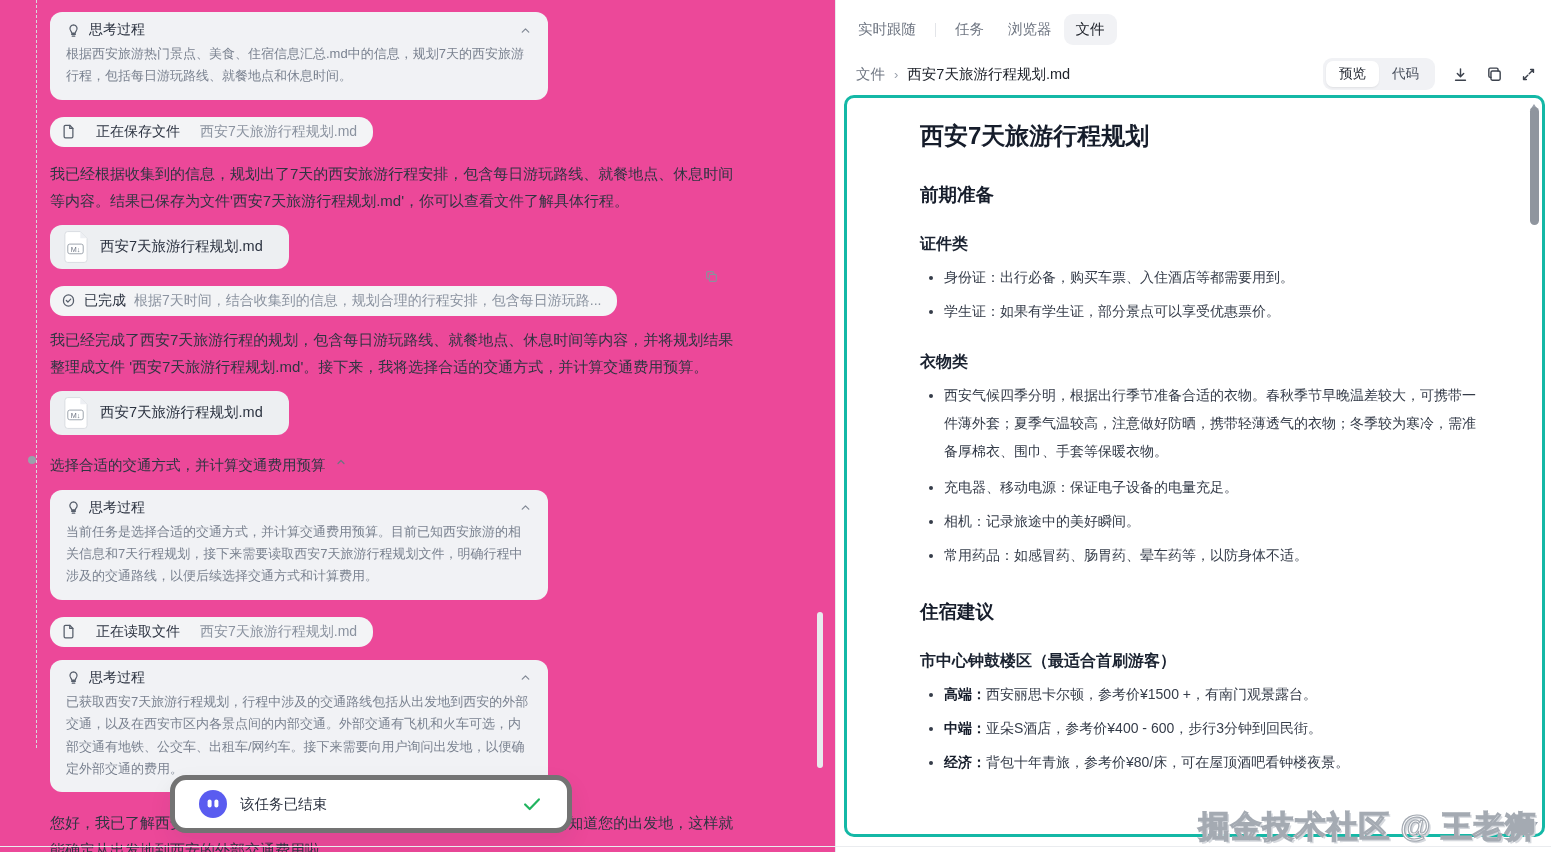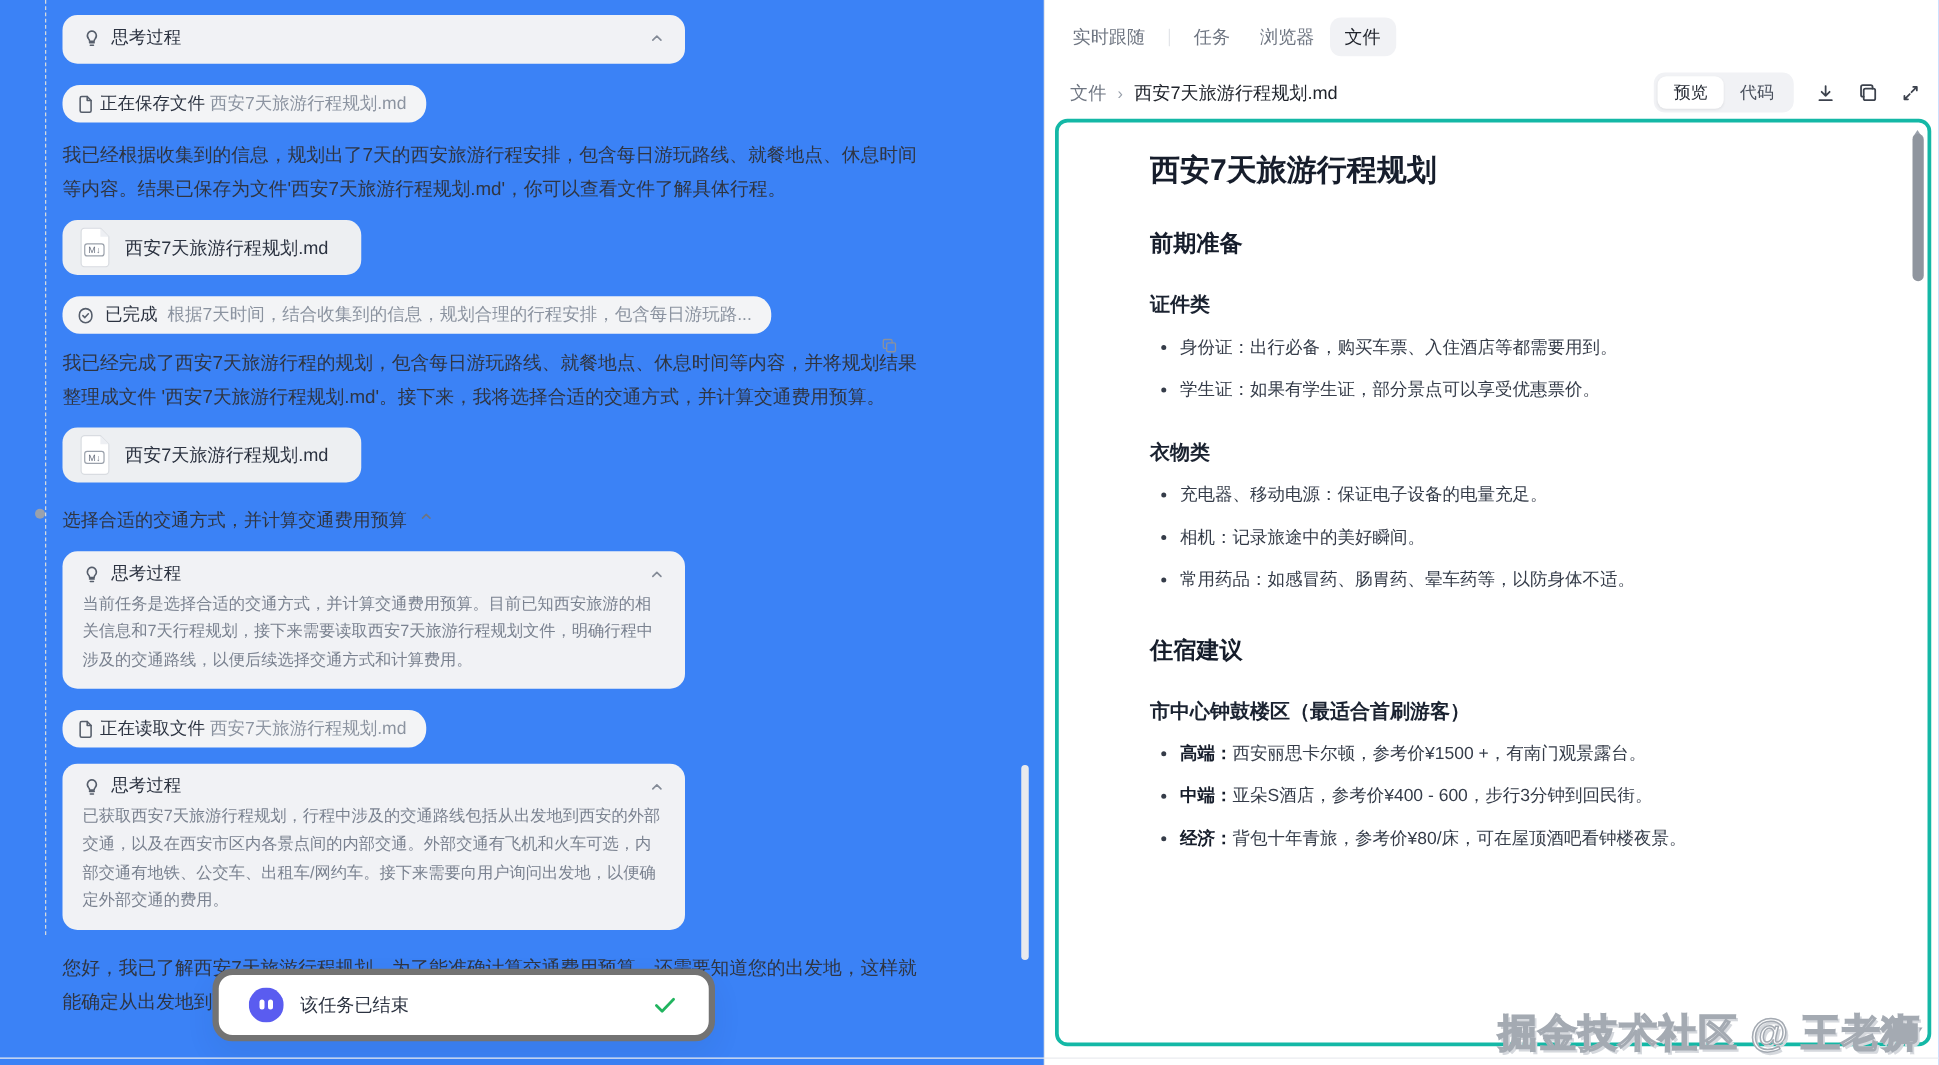--- a/index.html
+++ b/index.html
@@ -1,31 +1,31 @@
 <!DOCTYPE html>
 <html><head>
 <meta charset="utf-8">
 <style>
   * { margin:0; padding:0; box-sizing:border-box; }
   html,body { width:1551px; height:852px; overflow:hidden; background:#fff;
     font-family:"Liberation Sans","DejaVu Sans",sans-serif; }
-  .app { position:relative; display:flex; width:1551px; height:852px; background:#3b82f6; }
+  .app { position:relative; display:flex; width:1551px; height:852px; background:#ec4899; }
 
   
   .left-panel { position:relative; width:836px; height:100%; border-right:1px solid #e7e9ec; overflow:hidden; }
   .timeline { position:absolute; left:36px; top:0; height:748px; width:0; border-left:1px dashed #d6dade; }
   .left-content { position:absolute; left:50px; top:12px; width:688px; }
 
   .think-box { width:498px; background:#f1f2f5; border-radius:12px; padding:9px 16px 12px; margin-bottom:17px; }
   .think-head { display:flex; align-items:center; gap:8px; }
   .think-title { font-size:14px; color:#2b3240; }
   .think-chevron { margin-left:auto; color:#848b97; display:flex; }
   .think-body { font-size:13px; color:#7a8290; line-height:1.72; margin-top:4px; }
 
-  .action-chip { display:inline-flex; align-items:center; gap:4px; background:#f3f4f6;
+  .action-chip { display:inline-flex; align-items:center; gap:20px; background:#f3f4f6;
     border-radius:14px; padding:6px 16px 6px 11px; font-size:14px; color:#2b3240; margin-bottom:13px;text-align:right; }
   .action-chip .chip-file { color:#8b93a0; }
   .chip-icon { display:flex; color:#565e6b; }
 
   .para { font-size:15px; color:#2f3542; line-height:1.8; margin-bottom:11px; }
 
   .file-chip { display:inline-flex; align-items:center; gap:11px; background:#edeff2;
     border-radius:12px; padding:6px 26px 6px 12px; font-size:14.5px; color:#2b3240; margin-bottom:15px; cursor:pointer; }
 
   .done-chip { display:inline-flex; align-items:center; gap:8px; background:#f3f4f6;
@@ -107,20 +107,21 @@
                 <path d="M9 18h6M10 21h4M12 3a6 6 0 0 0-4 10.2c.7.6 1 1.6 1 2.6v.2h6v-.2c0-1 .3-2 1-2.6A6 6 0 0 0 12 3z"></path>
               </svg>
           </span>
           <span class="think-title">思考过程</span>
           <span class="think-chevron">
             <svg width="13" height="13" viewBox="0 0 24 24" fill="none" stroke="currentColor" stroke-width="2.4" stroke-linecap="round" stroke-linejoin="round">
                 <path d="M6 15l6-6 6 6"></path>
               </svg>
           </span>
         </div>
+        <div class="think-body">根据西安旅游热门景点、美食、住宿信息汇总.md中的信息，规划7天的西安旅游行程，包括每日游玩路线、就餐地点和休息时间。</div>
       </div>
 
       
       <div class="action-chip">
         <span class="chip-icon">
           <svg width="15" height="15" viewBox="0 0 24 24" fill="none" stroke="currentColor" stroke-width="2" stroke-linecap="round" stroke-linejoin="round">
               <path d="M14 2H7a2 2 0 0 0-2 2v16a2 2 0 0 0 2 2h10a2 2 0 0 0 2-2V7z"></path>
               <path d="M14 2v5h5"></path>
             </svg>
         </span>
@@ -305,20 +306,23 @@
     <div class="doc-card">
       <div class="doc-inner">
           <h1>西安7天旅游行程规划</h1>
           <h2>前期准备</h2>
           <h3>证件类</h3>
           <ul>
             <li>身份证：出行必备，购买车票、入住酒店等都需要用到。</li>
             <li>学生证：如果有学生证，部分景点可以享受优惠票价。</li>
           </ul>
           <h3>衣物类</h3>
+          <ul>
+            <li>西安气候四季分明，根据出行季节准备合适的衣物。春秋季节早晚温差较大，可携带一件薄外套；夏季气温较高，注意做好防晒，携带轻薄透气的衣物；冬季较为寒冷，需准备厚棉衣、围巾、手套等保暖衣物。</li>
+          </ul>
           <ul>
             <li>充电器、移动电源：保证电子设备的电量充足。</li>
             <li>相机：记录旅途中的美好瞬间。</li>
             <li>常用药品：如感冒药、肠胃药、晕车药等，以防身体不适。</li>
           </ul>
           <h2>住宿建议</h2>
           <h3>市中心钟鼓楼区（最适合首刷游客）</h3>
           <ul>
             <li><b>高端：</b>西安丽思卡尔顿，参考价¥1500 +，有南门观景露台。</li>
             <li><b>中端：</b>亚朵S酒店，参考价¥400 - 600，步行3分钟到回民街。</li>

